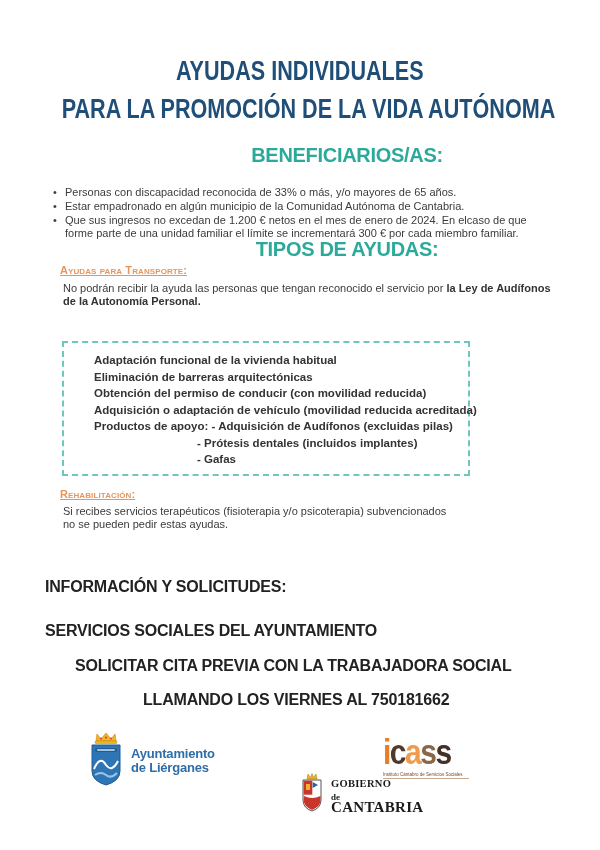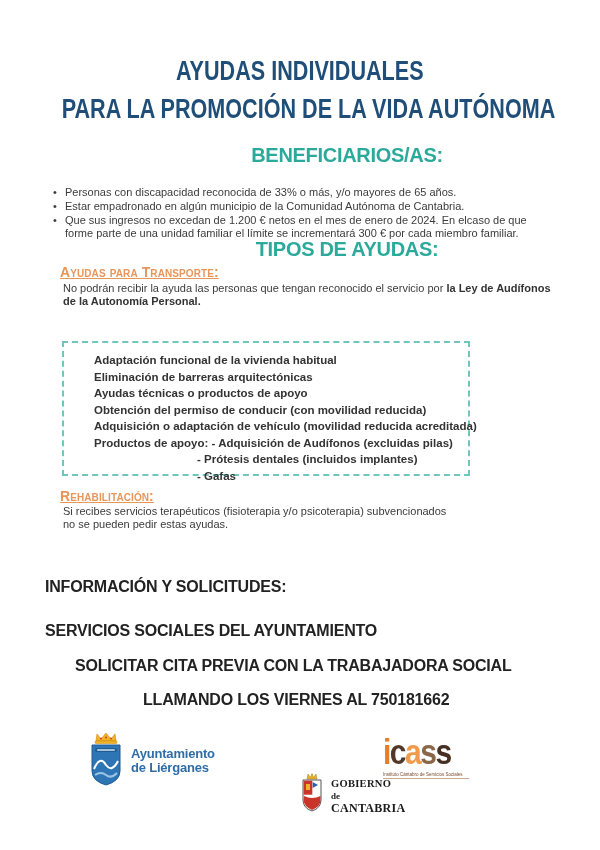--- a/index.html
+++ b/index.html
@@ -46,21 +46,21 @@
   }
   .bullet .btxt{
     flex:1;font-size:11px;line-height:13px;color:#3b3b3b;
     white-space:pre-line;
   }
 
   
   .orange-heading{
     position:absolute;left:60px;
     font-variant:small-caps;
-    font-weight:bold;font-size:14px;
+    font-weight:bold;font-size:11px;
     color:#E8955A;
     text-decoration:underline;
     letter-spacing:0.1px;
     white-space:nowrap;
   }
   .h-transporte{top:264px;}
   .h-adaptacion{top:315px;}
   .h-rehab{top:488px;}
 
   .para{
@@ -108,21 +108,21 @@
   .logo-cantabria{
     position:absolute;left:298px;top:772px;
     display:flex;align-items:center;gap:5px;
   }
   .cantabria-text{
     font-family:"Liberation Serif","DejaVu Serif",serif;
     color:#1a1a1a;line-height:10.5px;
   }
   .cantabria-text .g1{font-weight:bold;font-size:10.5px;letter-spacing:0.3px;}
   .cantabria-text .g2{font-weight:bold;font-size:9px;}
-  .cantabria-text .g3{font-weight:bold;font-size:12px;letter-spacing:0.3px;}
+  .cantabria-text .g3{font-weight:bold;font-size:15px;letter-spacing:0.3px;}
   .logo-icass{
     position:absolute;left:383px;top:740px;
     width:86px;text-align:left;
   }
   .icass-letters{
     font-weight:900;font-size:30px;line-height:30px;
     letter-spacing:-1.5px;
     transform:scaleY(1.15);transform-origin:bottom left;
     white-space:nowrap;
   }
@@ -166,21 +166,20 @@
 
   <div class="teal-heading h-tipos">TIPOS DE AYUDAS:</div>
 
   <div class="orange-heading h-transporte">Ayudas para Transporte:</div>
   <div class="para p-transporte"><span>No podrán recibir la ayuda las personas que tengan reconocido el servicio por </span><b>la Ley de Audífonos</b><br><b>de la Autonomía Personal.</b></div>
 
 
   <div class="dashed-box">
     <div class="box-item">Adaptación funcional de la vivienda habitual</div>
     <div class="box-item">Eliminación de barreras arquitectónicas</div>
-    <div class="box-item">Ayudas técnicas o productos de apoyo</div>
     <div class="box-item">Obtención del permiso de conducir (con movilidad reducida)</div>
     <div class="box-item">Adquisición o adaptación de vehículo (movilidad reducida acreditada)</div>
     <div class="box-item">Productos de apoyo: - Adquisición de Audífonos (excluidas pilas)</div>
     <div class="box-item sub">- Prótesis dentales (incluidos implantes)</div>
     <div class="box-item sub">- Gafas</div>
   </div>
 
   <div class="orange-heading h-rehab">Rehabilitación:</div>
   <div class="para p-rehab">Si recibes servicios terapéuticos (fisioterapia y/o psicoterapia) subvencionados
 no se pueden pedir estas ayudas.</div>

